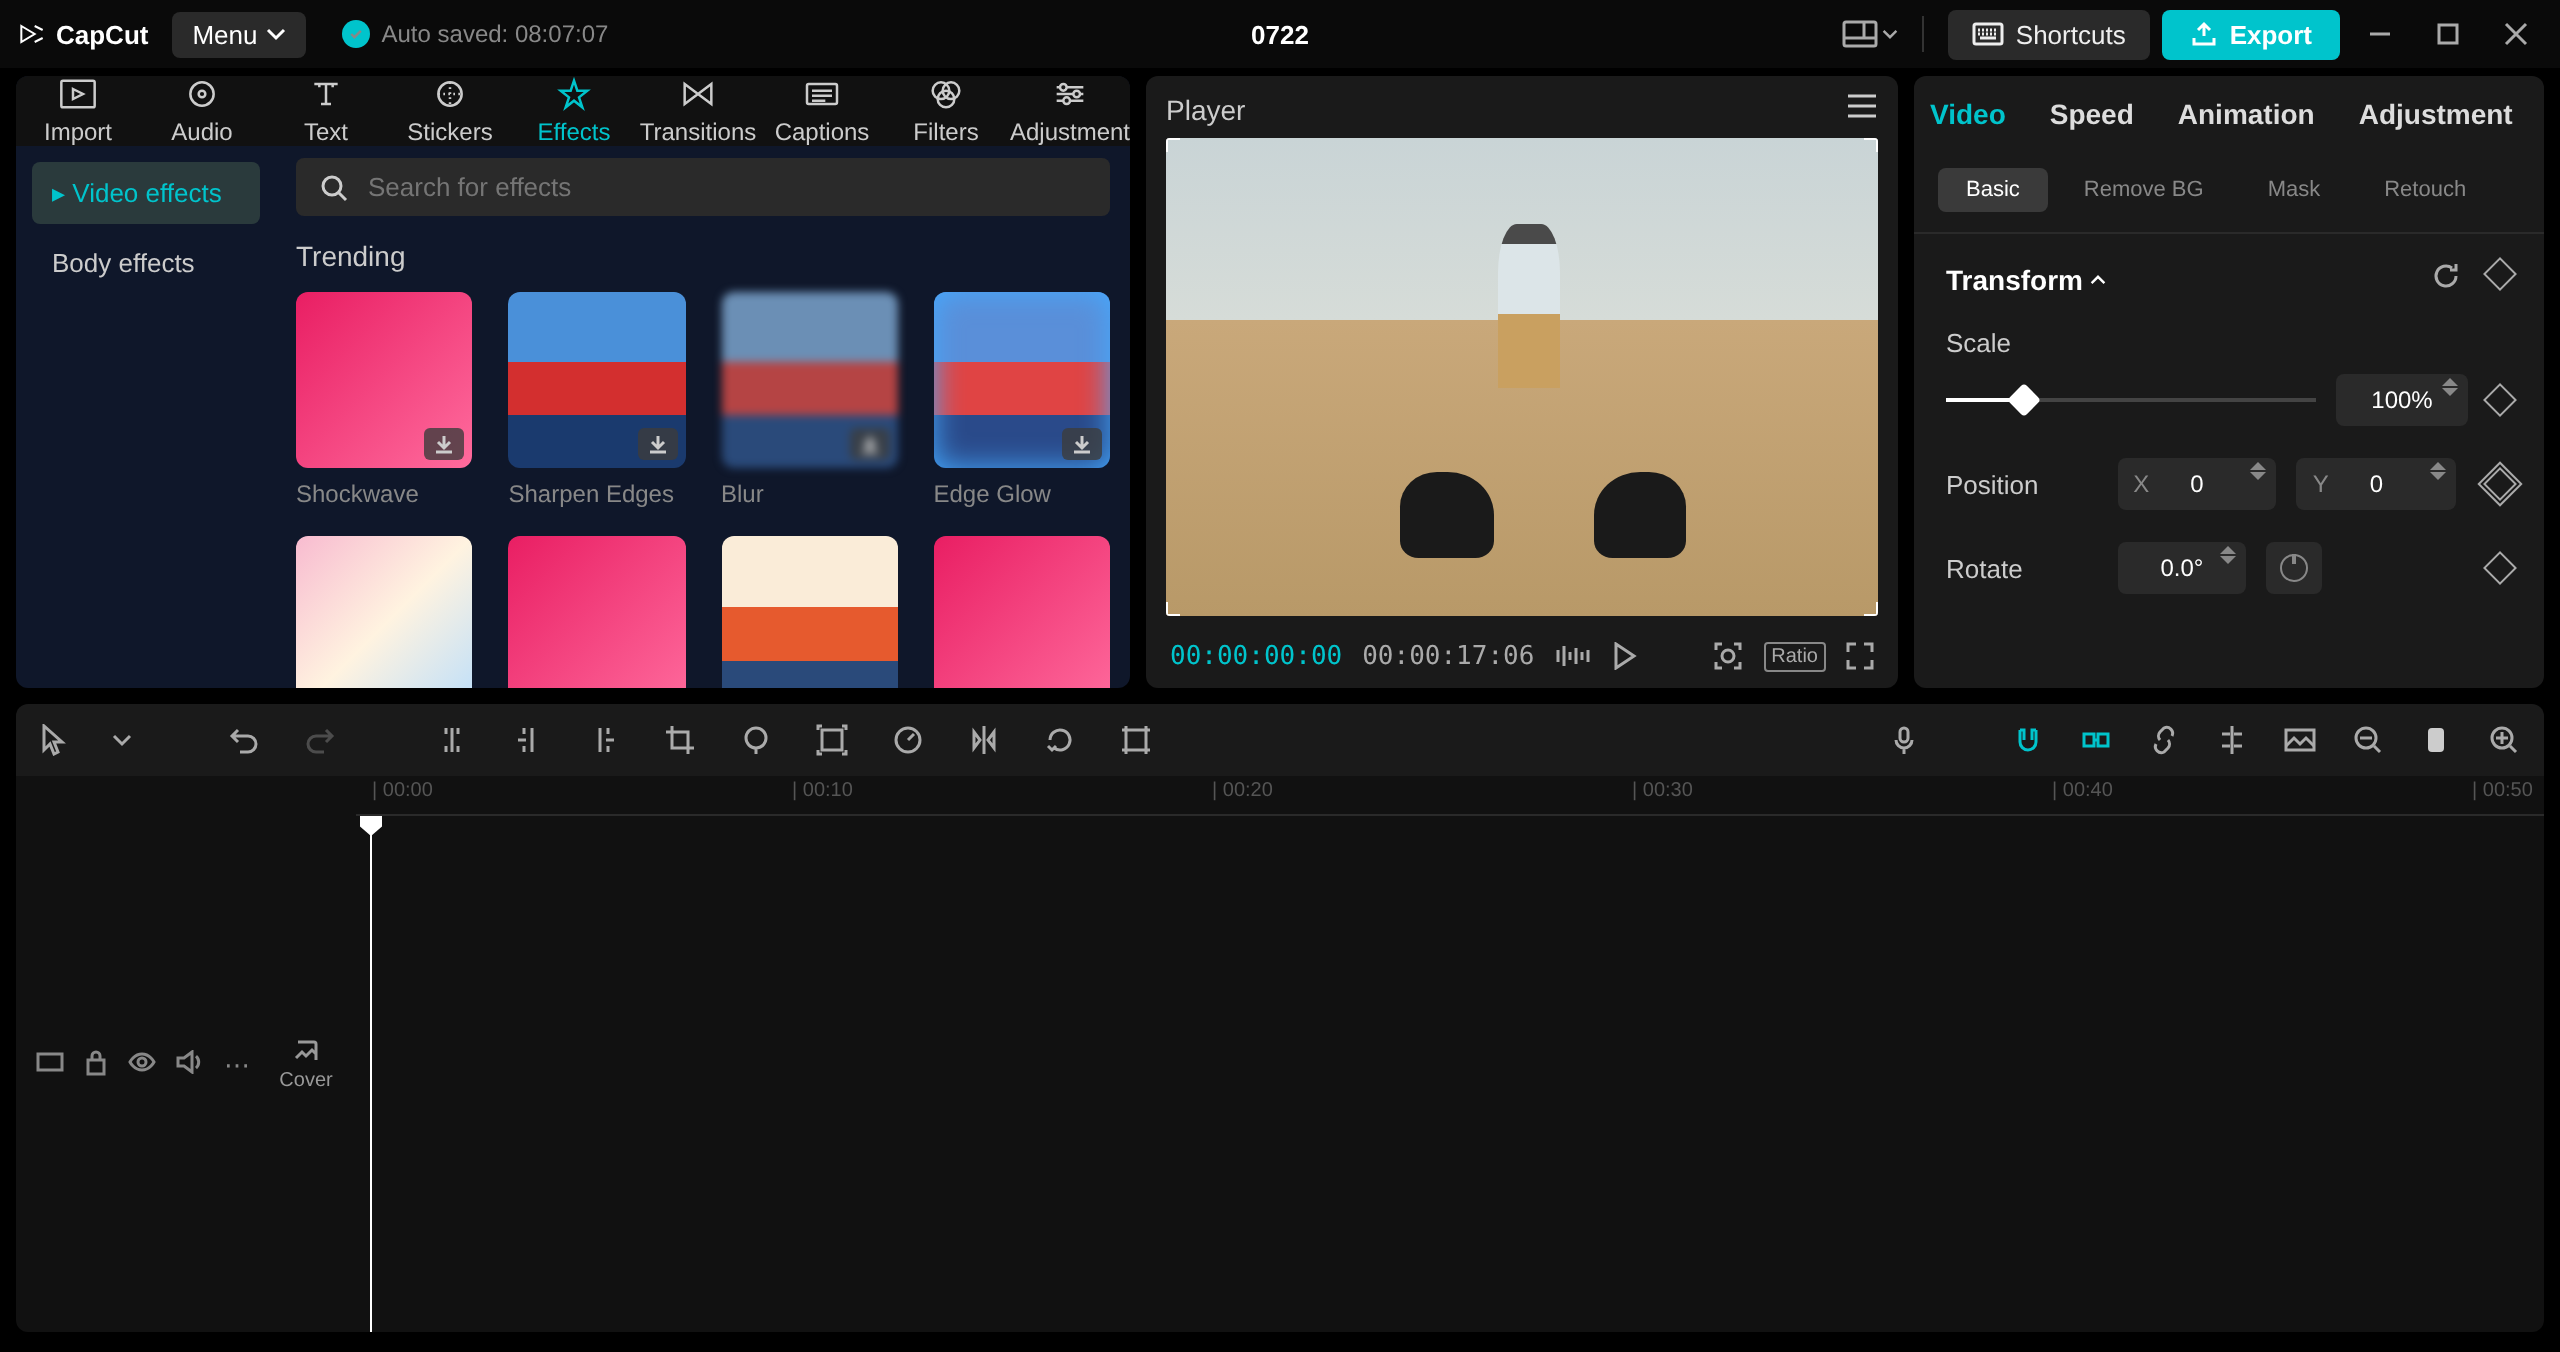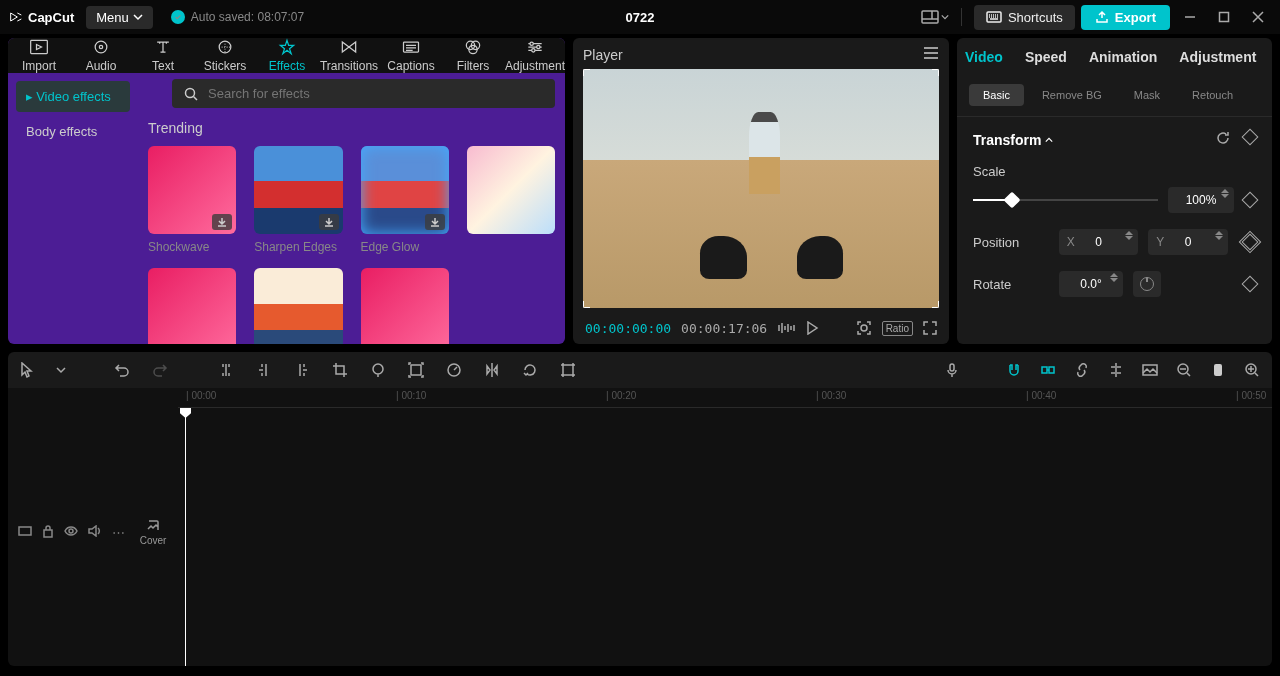--- a/index.html
+++ b/index.html
@@ -17,31 +17,31 @@
   .tb-icon-btn { width: 28px; height: 24px; display: flex; align-items: center; justify-content: center; color: #aaa; cursor:pointer; }
   .tb-divider { width: 1px; height: 18px; background: #333; margin: 0 6px; }
   .shortcuts-btn { background: #2a2a2a; border-radius: 4px; padding: 5px 12px; color: #eee; display: flex; align-items: center; gap: 6px; cursor:pointer;}
   .export-btn { background: #00c4cc; color: #fff; border-radius: 4px; padding: 5px 14px; display: flex; align-items: center; gap: 6px; font-weight: 600; cursor:pointer; }
   .win-btn { width: 28px; height: 28px; display: flex; align-items: center; justify-content: center; color: #aaa; cursor:pointer;}
   
   
   .main { display: flex; height: 310px; padding: 4px 8px 0 8px; gap: 8px; }
   
   
-  .left-panel { width: 557px; background: #4c1d95; border-radius: 6px; display: flex; flex-direction: column; overflow: hidden;}
+  .left-panel { width: 557px; background: #0f172a; border-radius: 6px; display: flex; flex-direction: column; overflow: hidden;}
   .media-tabs { display: flex; height: 48px; background: #111; }
   .media-tab { flex: 0 0 auto; width: 62px; display: flex; flex-direction: column; align-items: center; justify-content: center; gap: 3px; color: #ccc; font-size: 12px; cursor: pointer; }
   .media-tab.active { color: #00c4cc; }
   .media-tab svg { width: 20px; height: 18px; }
   .left-body { display: flex; flex: 1; }
   .effect-cats { width: 130px; padding: 8px; display: flex; flex-direction: column; gap: 4px; }
   .effect-cat { padding: 8px 10px; border-radius: 4px; color: #ccc; font-size: 13px; cursor:pointer;}
   .effect-cat.active { background: #2a3a3c; color: #00c4cc; }
   .effects-content { flex: 1; padding: 6px 10px; overflow:hidden;}
-  .search-bar { background: #2a2a2a; border-radius: 4px; padding: 7px 12px; display: flex; align-items: center; gap: 10px; margin-bottom: 12px; margin-left: 24px;}
+  .search-bar { background: #2a2a2a; border-radius: 4px; padding: 7px 12px; display: flex; align-items: center; gap: 10px; margin-bottom: 12px;}
   .search-bar input { background: transparent; border: none; color: #888; font-size: 13px; outline: none; flex: 1; }
   .section-title { color: #ccc; font-size: 14px; margin-bottom: 10px; }
   .effects-grid { display: grid; grid-template-columns: repeat(4, 1fr); gap: 14px 18px; }
   .effect-item { display: flex; flex-direction: column; gap: 6px; }
   .effect-thumb { width: 100%; aspect-ratio: 1 / 1; border-radius: 6px; position: relative; overflow: hidden; cursor:pointer;}
   .dl-badge { position: absolute; right: 4px; bottom: 4px; width: 20px; height: 16px; background: rgba(60,60,60,.8); border-radius: 3px; display: flex; align-items: center; justify-content: center; }
   .effect-label { color: #888; font-size: 12px; }
   
   
   .player-panel { flex: 1; background: #1a1a1a; border-radius: 6px; padding: 8px 10px; display: flex; flex-direction: column; }
@@ -279,20 +279,30 @@
             <div class="effect-thumb" style="background:linear-gradient(180deg,#4a90d9 40%,#d32f2f 40%,#d32f2f 70%,#1a3a6e 70%);">
                 <div class="dl-badge">
                   <svg width="10" height="10" viewBox="0 0 10 10" stroke="#fff">
                     <path d="M5 1 L5 6 M2 4 L5 7 L8 4 M1 9 L9 9"></path>
                   </svg>
                 </div>
               </div>
             <div class="effect-label">Sharpen Edges</div>
           </div>
           <div class="effect-item">
+            <div class="effect-thumb" style="background:linear-gradient(180deg,#6b8fb5 40%,#b54444 40%,#b54444 70%,#2a4a7a 70%);filter:blur(2px);">
+                <div class="dl-badge">
+                  <svg width="10" height="10" viewBox="0 0 10 10" stroke="#fff">
+                    <path d="M5 1 L5 6 M2 4 L5 7 L8 4 M1 9 L9 9"></path>
+                  </svg>
+                </div>
+              </div>
+            <div class="effect-label">Blur</div>
+          </div>
+          <div class="effect-item">
             <div class="effect-thumb" style="background:linear-gradient(180deg,#5a8fd9 40%,#e04444 40%,#e04444 70%,#2a4a8a 70%);box-shadow:inset 0 0 15px #4af;">
                 <div class="dl-badge">
                   <svg width="10" height="10" viewBox="0 0 10 10" stroke="#fff">
                     <path d="M5 1 L5 6 M2 4 L5 7 L8 4 M1 9 L9 9"></path>
                   </svg>
                 </div>
               </div>
             <div class="effect-label">Edge Glow</div>
           </div>
 

